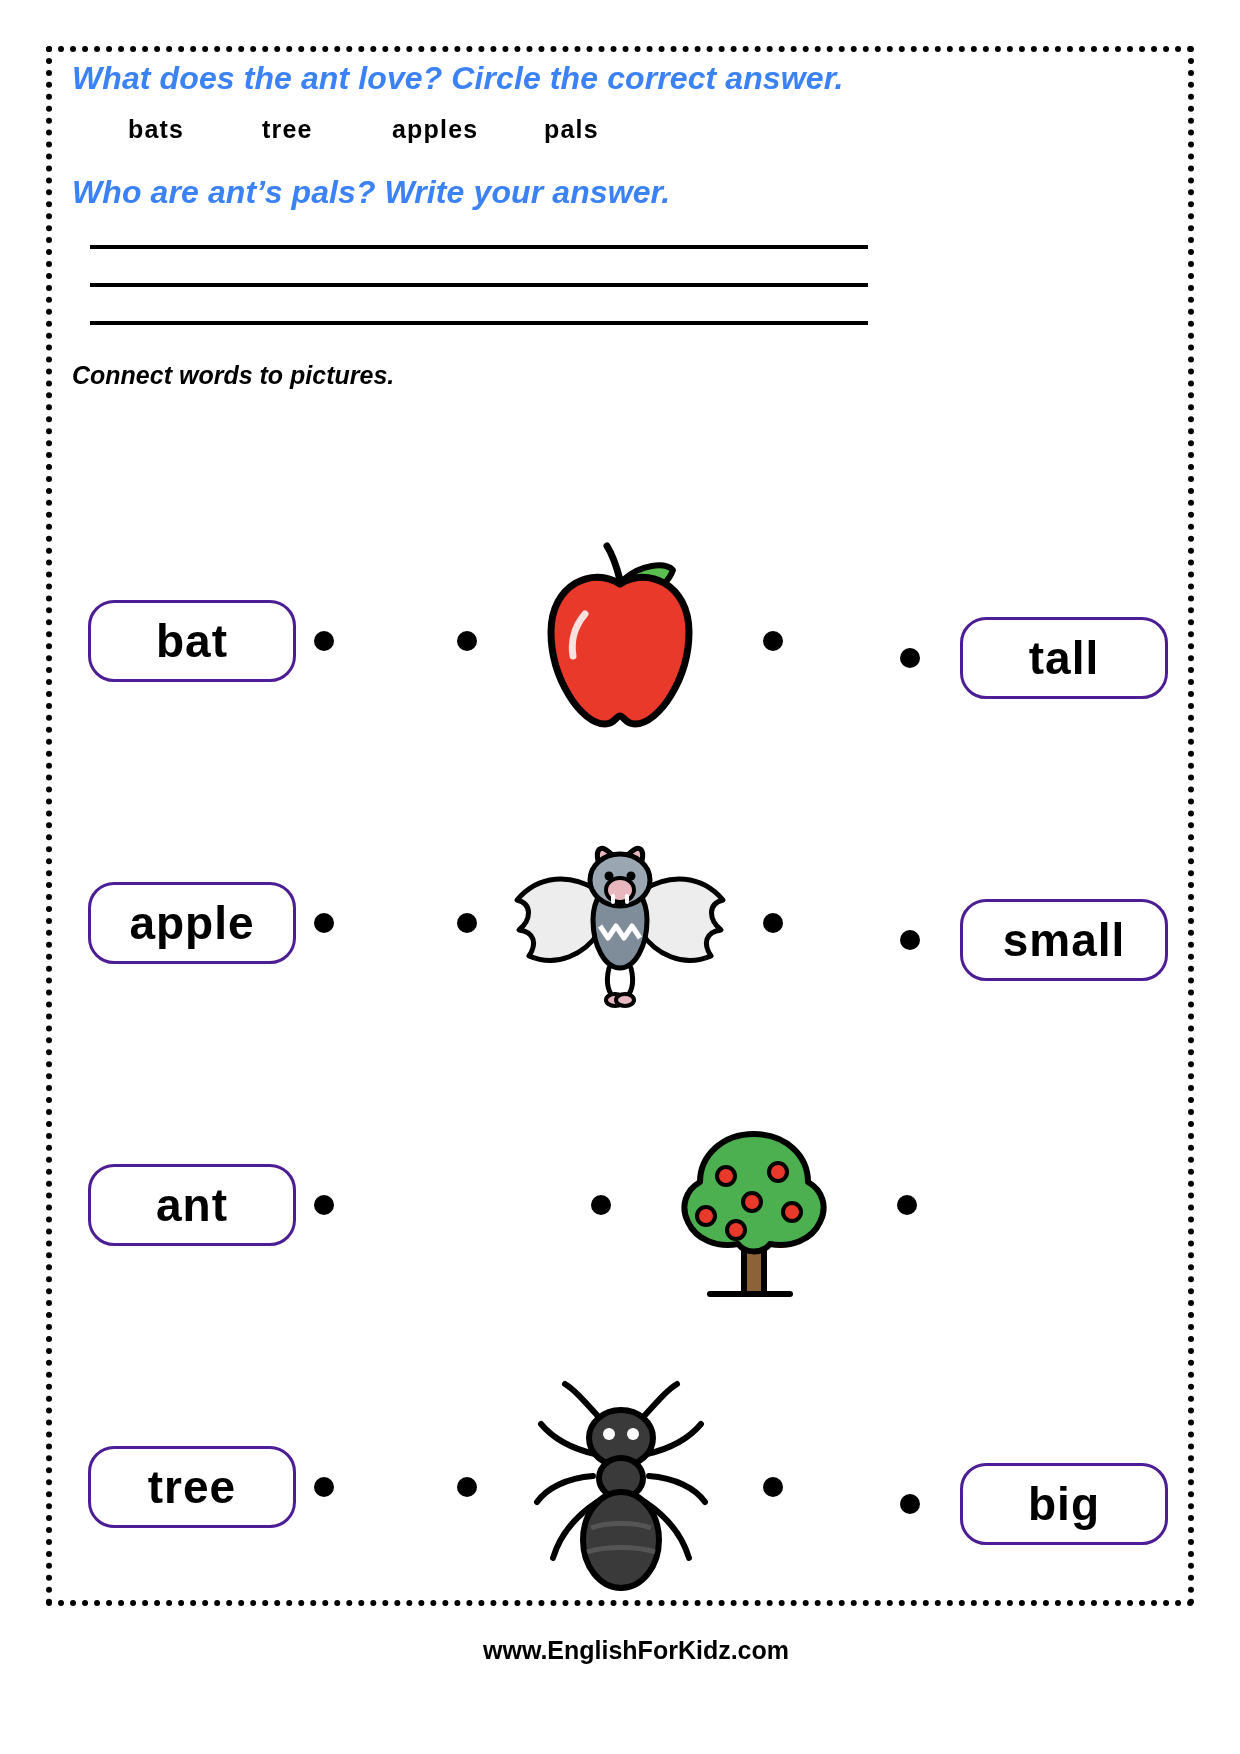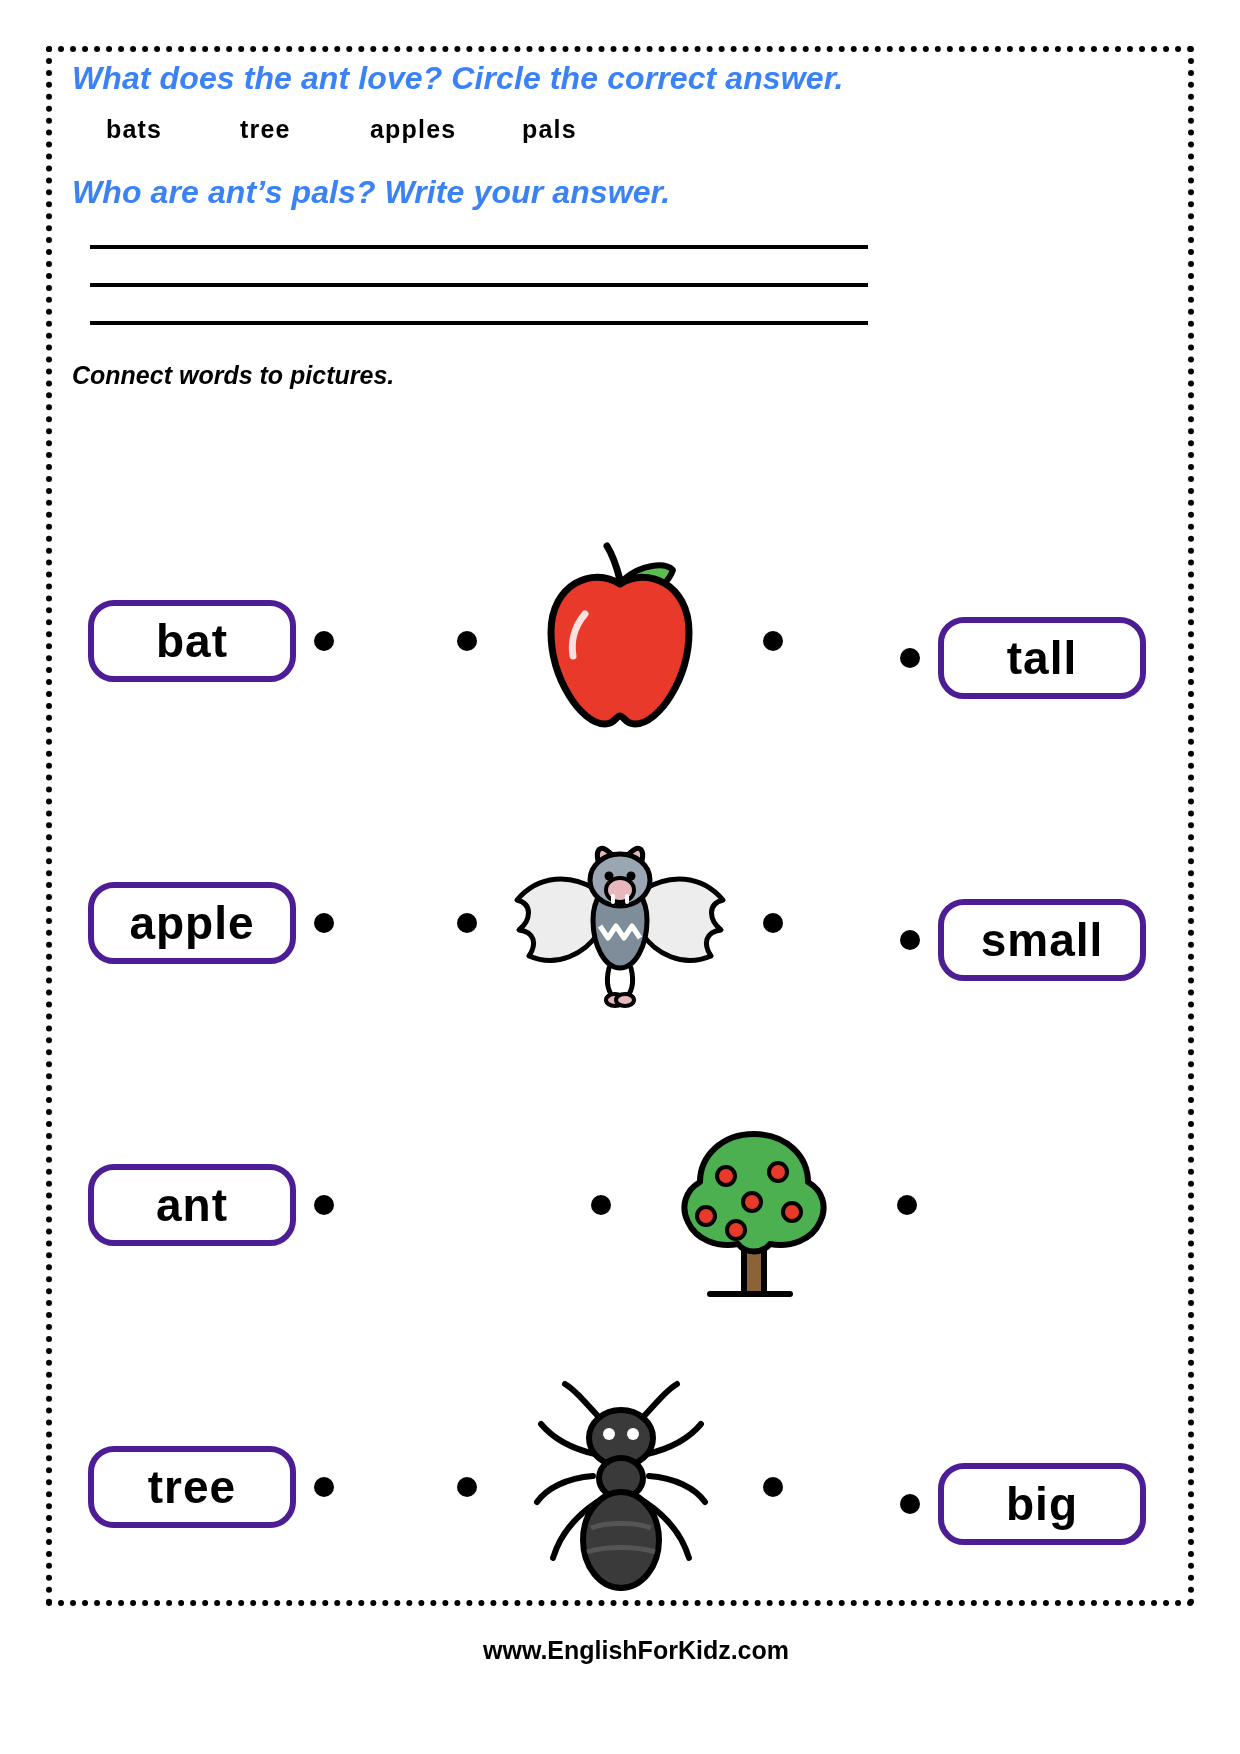--- a/index.html
+++ b/index.html
@@ -38,21 +38,21 @@
     font-weight: bold;
     font-size: 32px;
     color: #3b82f6;
     letter-spacing: 0.1px;
   }
 
   .choices {
     display: flex;
     gap: 0px;
     margin-top: 18px;
-    margin-left: 34px;
+    margin-left: 56px;
     font-weight: bold;
     font-size: 25px;
     letter-spacing: 1.2px;
   }
   .choices span { display: inline-block; }
   .choices .c0 { width: 134px; }
   .choices .c1 { width: 130px; }
   .choices .c2 { width: 152px; }
   .choices .c3 { width: 120px; }
 
@@ -83,21 +83,21 @@
     height: 282px;
     display: flex;
     align-items: center;
   }
   .row.r0 { height: 282px; }
   .row.r1 { height: 282px; }
   .row.r2 { height: 282px; }
   .row.r3 { height: 282px; }
 
   .pill {
-    border: 6px solid #4c1d95;
+    border: 3px solid #4c1d95;
     border-radius: 26px;
     background: #fff;
     height: 82px;
     min-width: 208px;
     display: flex;
     align-items: center;
     justify-content: center;
     font-weight: bold;
     font-size: 46px;
     letter-spacing: 1px;
@@ -117,21 +117,21 @@
     display: flex;
     align-items: center;
     gap: 18px;
     width: 268px;
   }
   .right-group {
     display: flex;
     align-items: center;
     gap: 18px;
     width: 268px;
-    justify-content: flex-start;
+    justify-content: space-between;
     margin-top: 34px;
   }
   .center-group {
     flex: 1;
     display: flex;
     align-items: center;
     justify-content: center;
     gap: 18px;
   }
   .pic {

